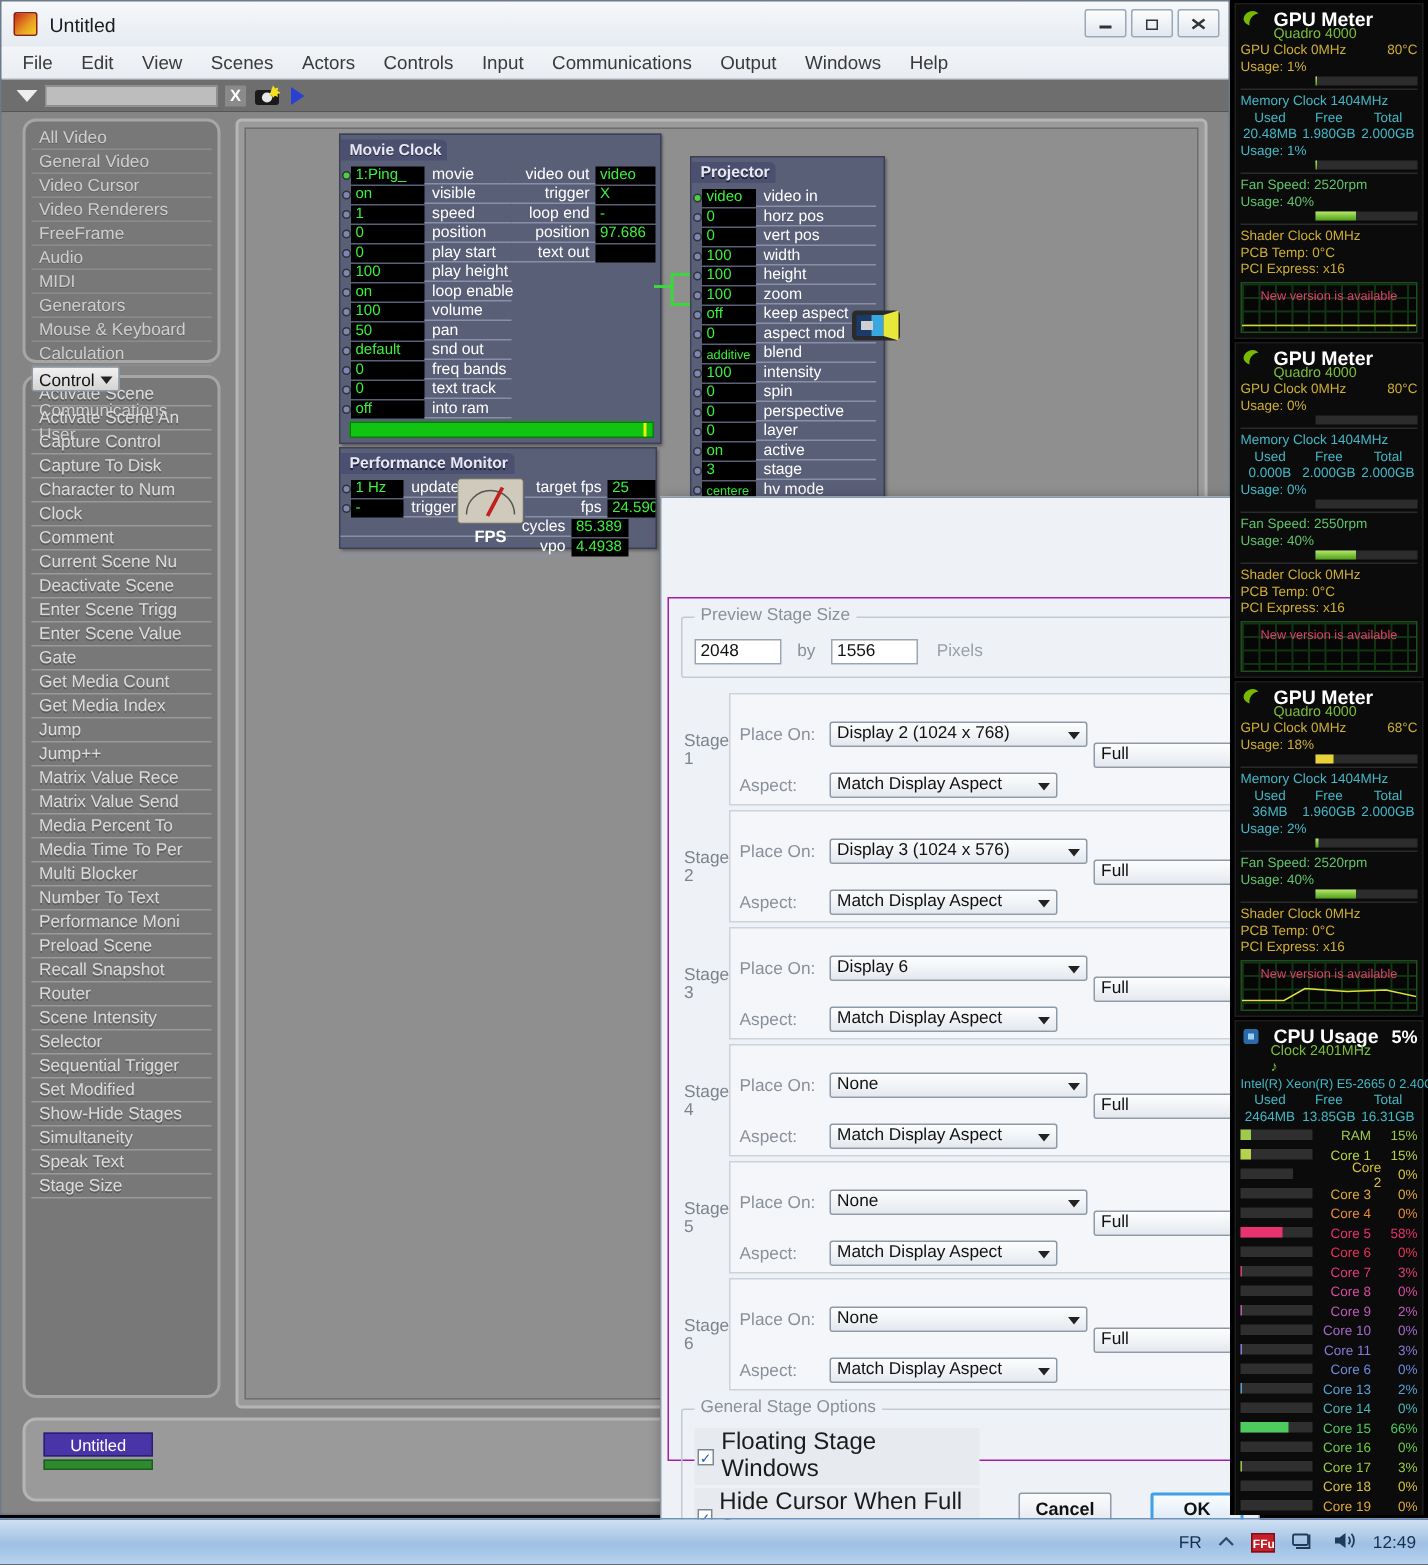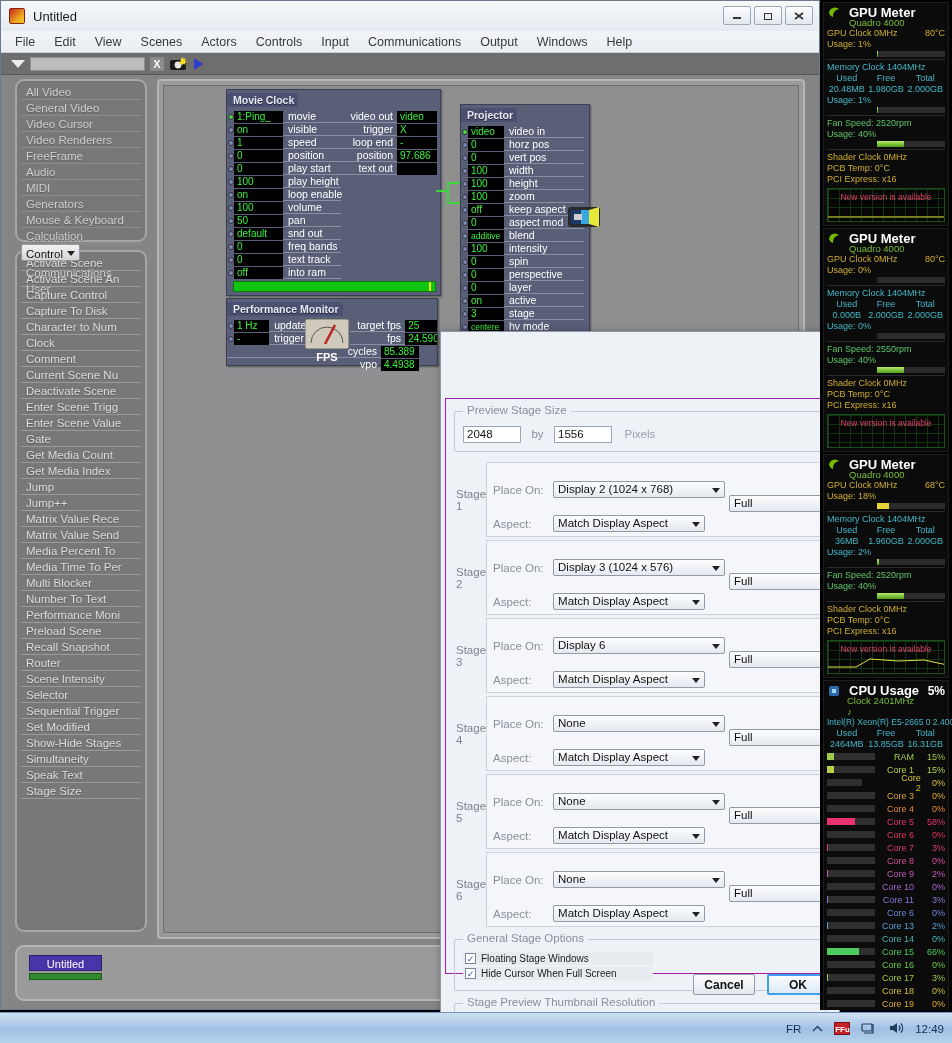--- a/index.html
+++ b/index.html
@@ -116,22 +116,22 @@
     font-size:11.5px; color:#111; padding:1px 16px 0 4px; position:relative;
     display:inline-block; white-space:nowrap; overflow:hidden;}
   .sel:after { content:""; position:absolute; right:4px; top:6px;
     border-left:4px solid transparent; border-right:4px solid transparent;
     border-top:5px solid #222; }
   .sel.w170{width:172px;} .sel.w110{width:112px;margin-top:28px;} .sel.w150{width:152px;}
   .ckrow { display:flex; align-items:center; background:#e7ebf0; margin-bottom:2px;
     padding:1px 2px; width:190px;}
   .ck { width:11px;height:11px;border:1px solid #7b8794;background:#fff;
      margin-right:5px; color:#2a52be; font-size:9px; line-height:10px; text-align:center;}
-  .cklab{font-size:10px;color:#1b1b1b;}
-  #prefs-btns { position:absolute; right:10px; bottom:25px; display:flex; gap:12px;}
+  .cklab{font-size:16px;color:#1b1b1b;}
+  #prefs-btns { position:absolute; right:10px; bottom:4px; display:flex; gap:26px;}
   .dbtn { width:62px; height:21px; font-size:12px; font-weight:bold; color:#111;
     border:1px solid #8f9aa6; border-radius:2px;
     background:linear-gradient(#fcfcfd,#e3e8ee); display:flex;
     align-items:center; justify-content:center;}
   .dbtn.def { border:2px solid #3ea0e8; background:linear-gradient(#fbfdff,#dce9f5);}
 
   
   #scene-strip { position:absolute; left:14px; right:14px; bottom:8px; height:56px;
      background:#9a9a9a; border:2px solid #b5b5b5; border-radius:9px;}
   #scene-chip { position:absolute; left:12px; top:8px; width:73px; }

